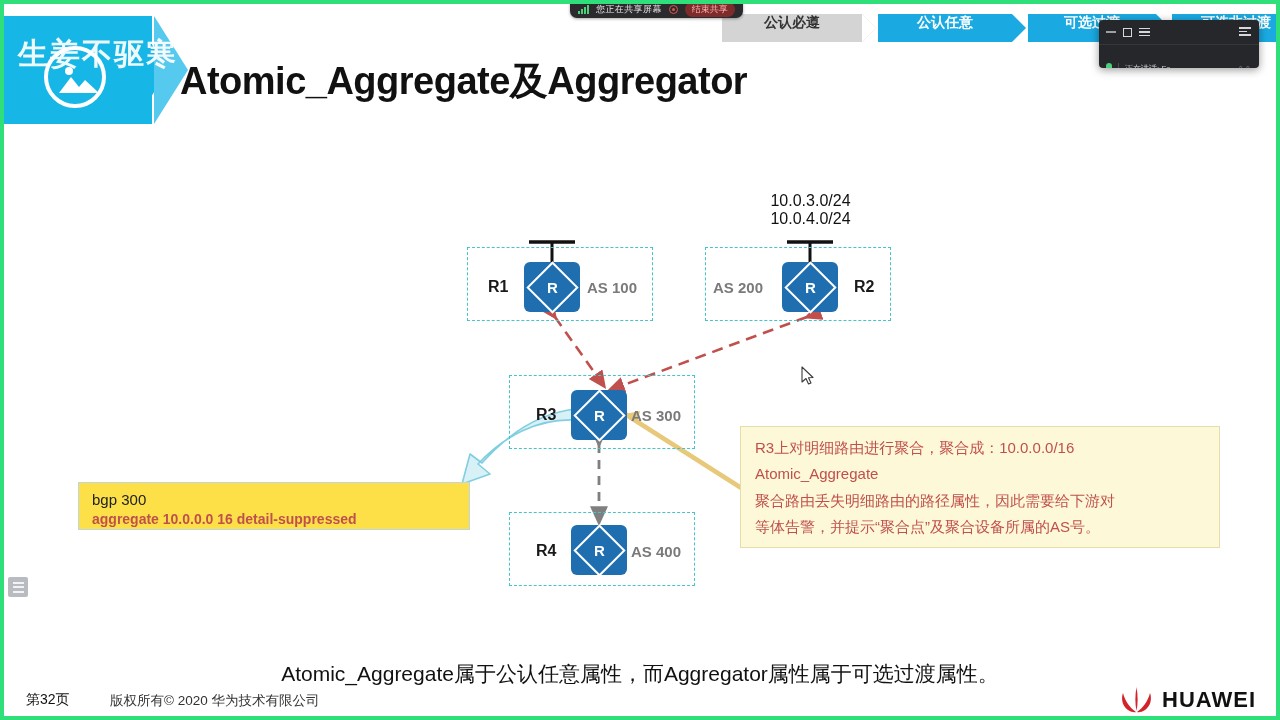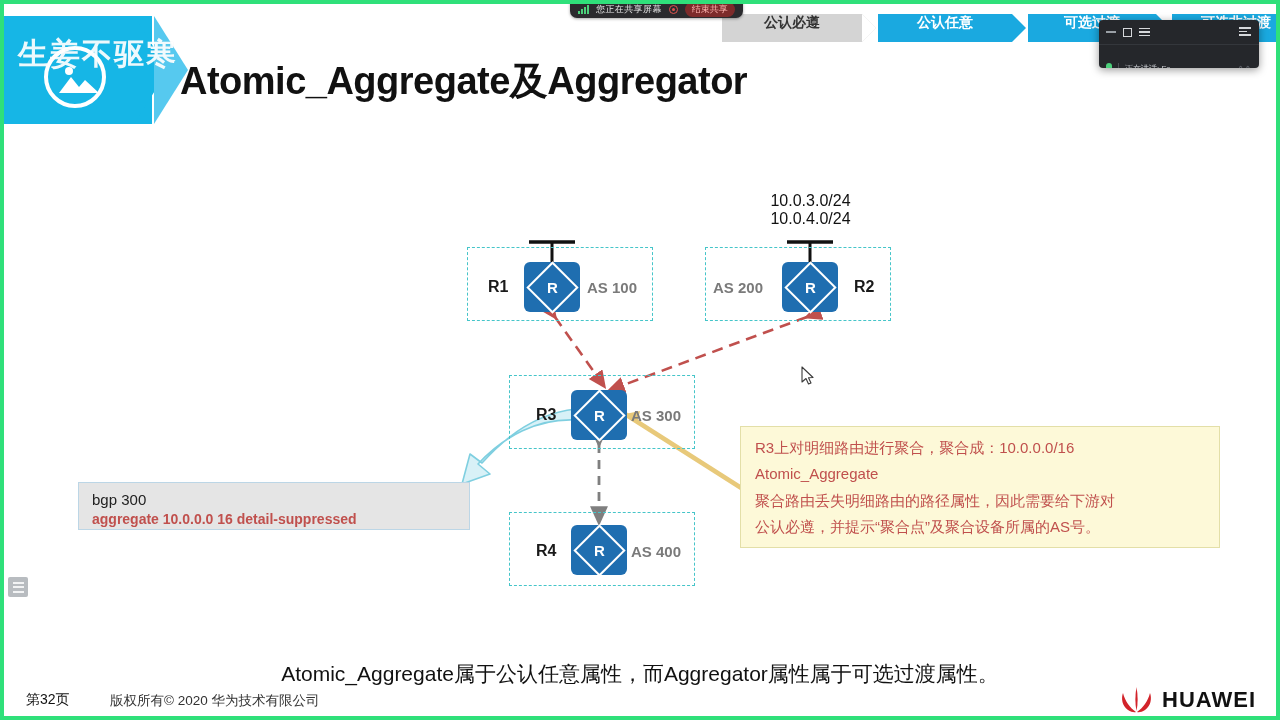--- a/index.html
+++ b/index.html
@@ -144,21 +144,21 @@
   }
   .rtr .dia span{
     transform:rotate(-45deg);color:#ffffff;font-size:15px;font-weight:700;line-height:1;
   }
   .node-name{position:absolute;font-size:16px;font-weight:700;color:#1a1a1a;white-space:nowrap;}
   .as-name{position:absolute;font-size:15px;font-weight:700;color:#7a7a7a;white-space:nowrap;}
 
   
   .cfg-box{
     position:absolute;left:74px;top:478px;width:392px;height:48px;
-    background:#e5e5e5;border:1px solid #bcd6e6;box-sizing:border-box;
+    background:#fde047;border:1px solid #bcd6e6;box-sizing:border-box;
     padding:7px 13px;
   }
   .cfg-l1{font-size:15px;color:#222;line-height:1.35;}
   .cfg-l2{font-size:14px;font-weight:700;color:#c0504d;line-height:1.35;}
 
   
   .note-box{
     position:absolute;left:736px;top:422px;width:480px;height:122px;
     background:#fdf9d8;border:1px solid #e3dfa8;box-sizing:border-box;
     padding:9px 14px;
@@ -299,21 +299,21 @@
 
     <div class="cfg-box">
       <div class="cfg-l1">bgp 300</div>
       <div class="cfg-l2">aggregate 10.0.0.0 16 detail-suppressed</div>
     </div>
 
     <div class="note-box">
       <p>R3上对明细路由进行聚合，聚合成：10.0.0.0/16</p>
       <p>Atomic_Aggregate</p>
       <p>聚合路由丢失明细路由的路径属性，因此需要给下游对</p>
-      <p>公认必遵，并提示“聚合点”及聚合设备所属的AS号。</p>
+      <p>等体告警，并提示“聚合点”及聚合设备所属的AS号。</p>
     </div>
 
     <div class="caption">Atomic_Aggregate属于公认任意属性，而Aggregator属性属于可选过渡属性。</div>
 
     <div class="foot-page">第32页</div>
     <div class="foot-copy">版权所有© 2020 华为技术有限公司</div>
     <div class="hw-logo">
       <svg width="34" height="26" viewBox="0 0 34 26">
         <path d="M16 25 C10 21 5 14 3 6 C1 11 2 19 8 23 C11 25 14 25.5 16 25 Z" fill="#d2232a"></path>
         <path d="M17 25 C23 21 28 14 30 6 C32 11 31 19 25 23 C22 25 19 25.5 17 25 Z" fill="#d2232a"></path>

